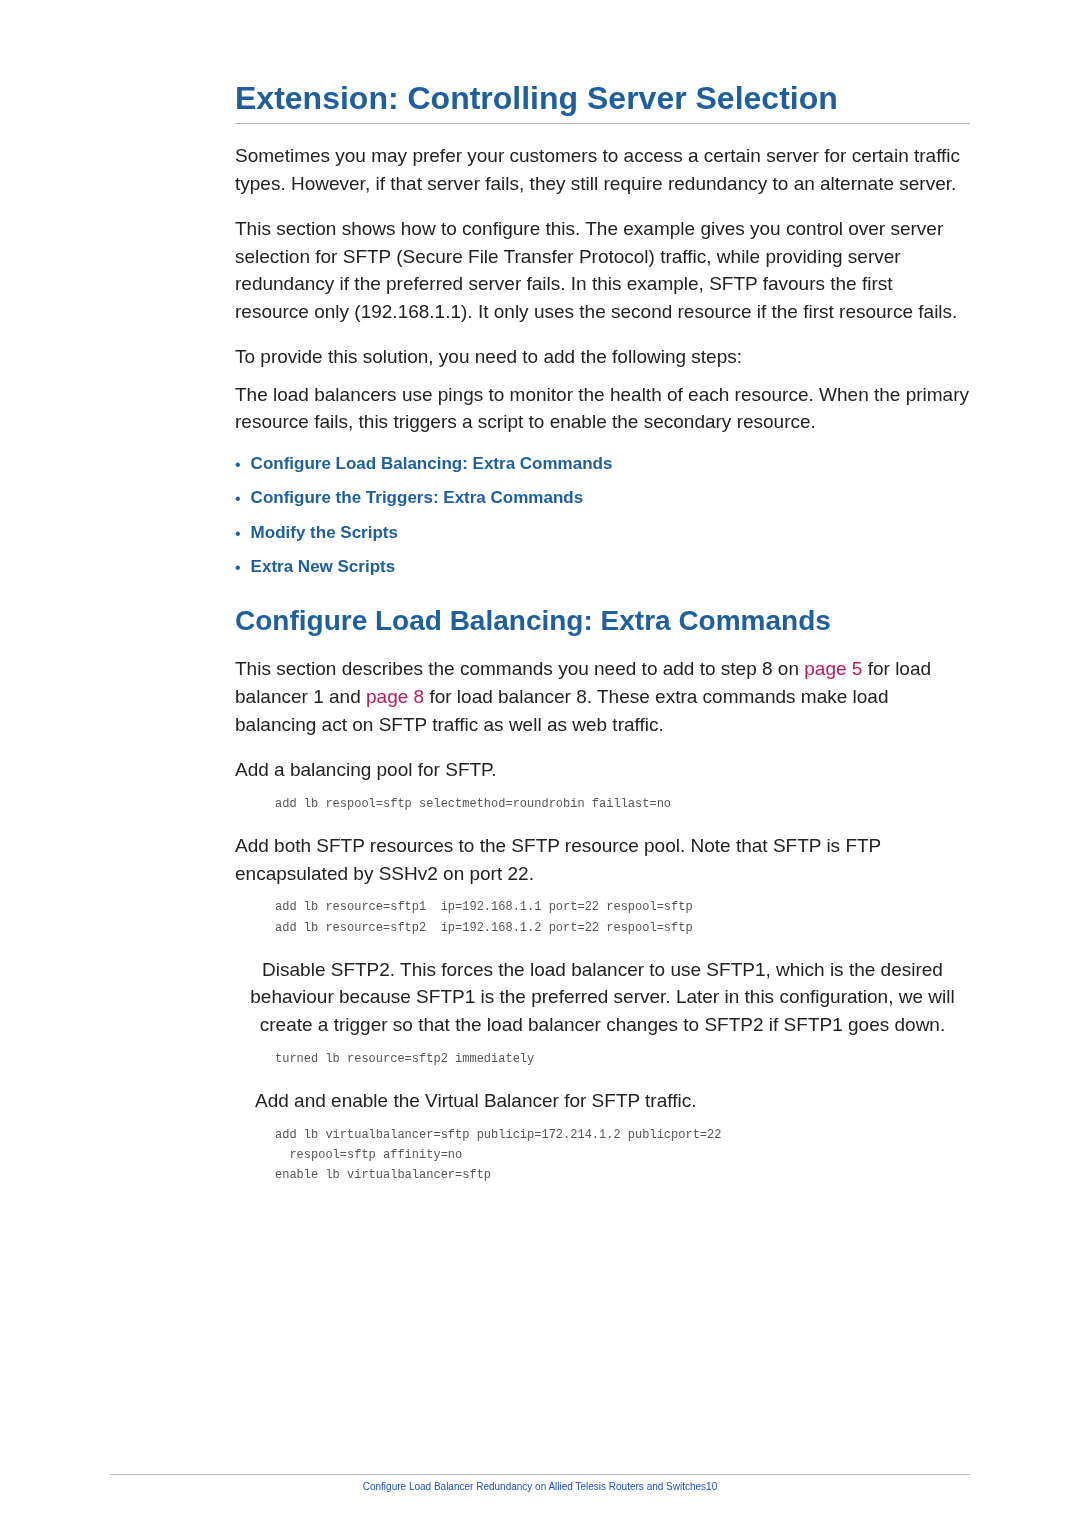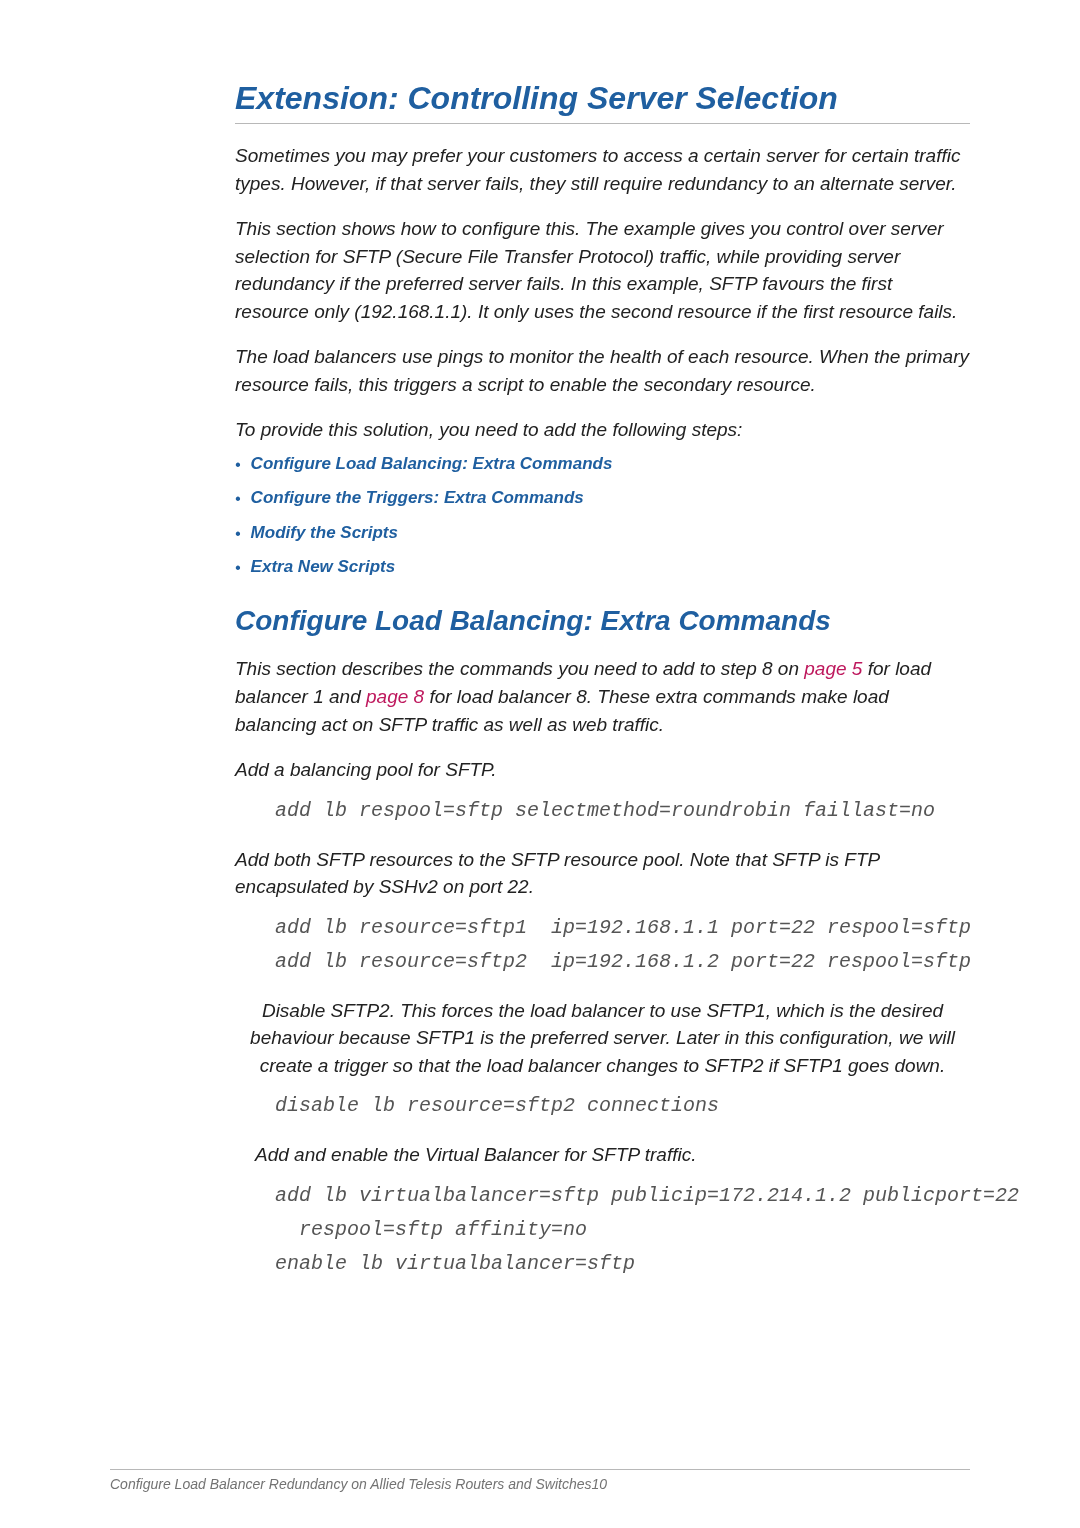--- a/index.html
+++ b/index.html
@@ -1,43 +1,43 @@
 <!DOCTYPE html>
 <html><head>
 <meta charset="utf-8">
 <style>
   * { margin: 0; padding: 0; box-sizing: border-box; }
   html, body { width: 1080px; height: 1528px; background: #ffffff; font-family: "Segoe UI", "Gill Sans", "Gill Sans MT", sans-serif; color: #1a1a1a; }
-  .page { padding: 80px 110px 40px 235px; position: relative; height: 100%; font-style: italic; }
+  .page { padding: 80px 110px 40px 235px; position: relative; height: 100%; }
   .h1 { font-size: 32px; font-weight: 700; color: #1f5fa0; margin-bottom: 6px; }
   .h1-underline { border: none; border-top: 1px solid #b8b8b8; margin-bottom: 18px; }
   .p { font-size: 19px; line-height: 1.45; color: #222; margin-bottom: 18px; }
   .list { margin-bottom: 18px; }
   .list-item { display: flex; align-items: flex-start; margin-bottom: 12px; }
   .bullet { color: #1f5fa0; font-size: 16px; line-height: 1.4; margin-right: 10px; }
   .link { color: #1f5fa0; font-weight: 700; font-size: 17px; }
   .h2 { font-size: 28px; font-weight: 700; color: #1f5fa0; margin-top: 26px; margin-bottom: 18px; }
   .text-link { color: #be185d; margin-top: 35px; }
-  .code-block { font-family: "Courier New", monospace; font-size: 20px; color: #555; margin: 10px 0 18px 40px; line-height: 1.7; white-space: pre; }
+  .code-block { font-family: "Courier New", monospace; font-size: 12px; color: #555; margin: 10px 0 18px 40px; line-height: 1.7; white-space: pre; }
   .footer { position: absolute; left: 110px; right: 110px; bottom: 36px; }
   .footer-rule { border: none; border-top: 1px solid #b8b8b8; margin-bottom: 6px; }
-  .footer-row { display: flex; justify-content: flex-start; font-size: 14px; color: #737373; }
+  .footer-row { display: flex; justify-content: center; font-size: 10px; color: #1d4ed8; }
   .bold { font-weight: 700; }
 </style>
 </head>
 <body>
 
 <div class="page">
   <h1 class="h1">Extension: Controlling Server Selection</h1>
   <hr class="h1-underline">
 
   <p class="p">Sometimes you may prefer your customers to access a certain server for certain traffic types. However, if that server fails, they still require redundancy to an alternate server.</p>
   <p class="p">This section shows how to configure this. The example gives you control over server selection for SFTP (Secure File Transfer Protocol) traffic, while providing server redundancy if the preferred server fails. In this example, SFTP favours the first resource only (192.168.1.1). It only uses the second resource if the first resource fails.</p>
+  <p class="p" style="margin-bottom:10px;">To provide this solution, you need to add the following steps:</p>
   <p class="p">The load balancers use pings to monitor the health of each resource. When the primary resource fails, this triggers a script to enable the secondary resource.</p>
-  <p class="p" style="margin-bottom:10px;">To provide this solution, you need to add the following steps:</p>
 
   <div class="list">
     <div class="list-item">
       <span class="bullet">•</span>
       <a class="link">Configure Load Balancing: Extra Commands</a>
     </div>
     <div class="list-item">
       <span class="bullet">•</span>
       <a class="link">Configure the Triggers: Extra Commands</a>
     </div>
@@ -58,21 +58,21 @@
   </p>
 
   <p class="p" style="margin-bottom:6px;">Add a balancing pool for SFTP.</p>
   <div class="code-block">add lb respool=sftp selectmethod=roundrobin faillast=no</div>
 
   <p class="p" style="margin-bottom:6px;">Add both SFTP resources to the SFTP resource pool. Note that SFTP is FTP encapsulated by SSHv2 on port 22.</p>
   <div class="code-block">add lb resource=sftp1  ip=192.168.1.1 port=22 respool=sftp
 add lb resource=sftp2  ip=192.168.1.2 port=22 respool=sftp</div>
 
   <p class="p" style="margin-bottom:6px;text-align:center;">Disable SFTP2. This forces the load balancer to use SFTP1, which is the desired behaviour because SFTP1 is the preferred server. Later in this configuration, we will create a trigger so that the load balancer changes to SFTP2 if SFTP1 goes down.</p>
-  <div class="code-block">disable lb resource=sftp2 connections</div>
+  <div class="code-block">turned lb resource=sftp2 immediately</div>
 
   <p class="p" style="margin-bottom:6px;margin-left:20px;">Add and enable the Virtual Balancer for SFTP traffic.</p>
   <div class="code-block">add lb virtualbalancer=sftp publicip=172.214.1.2 publicport=22
   respool=sftp affinity=no
 enable lb virtualbalancer=sftp</div>
 
 
   <div class="footer">
     <hr class="footer-rule">
     <div class="footer-row">

